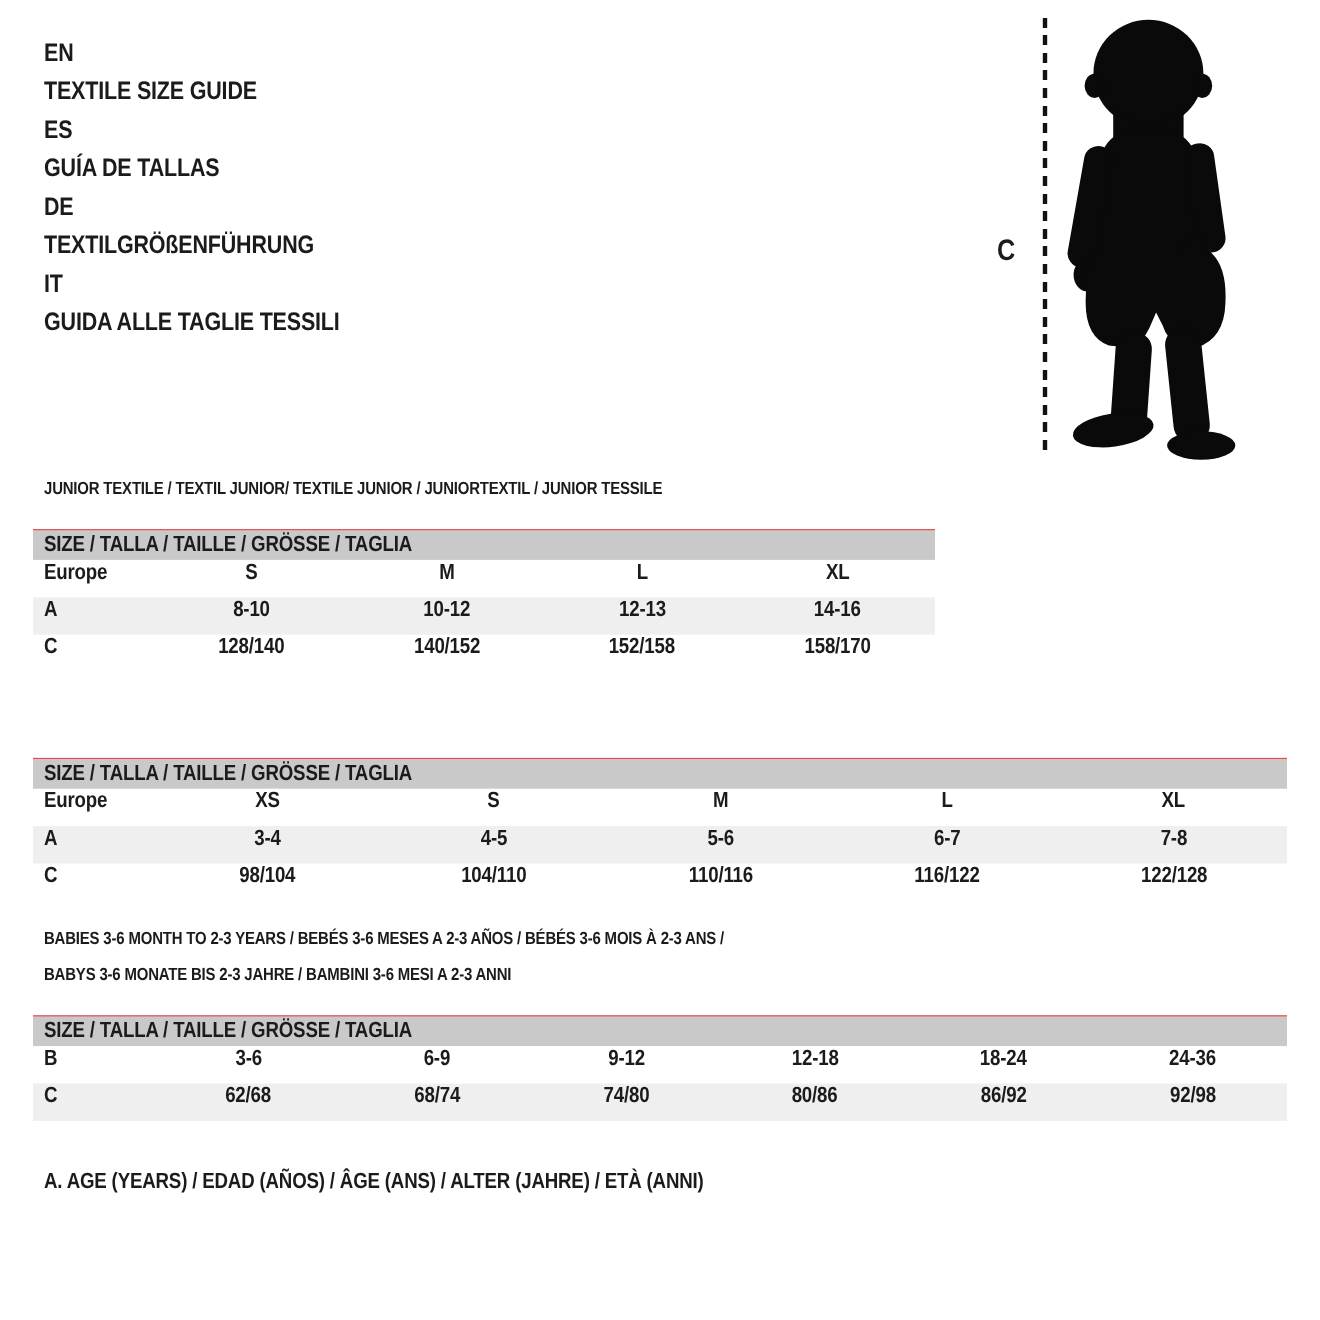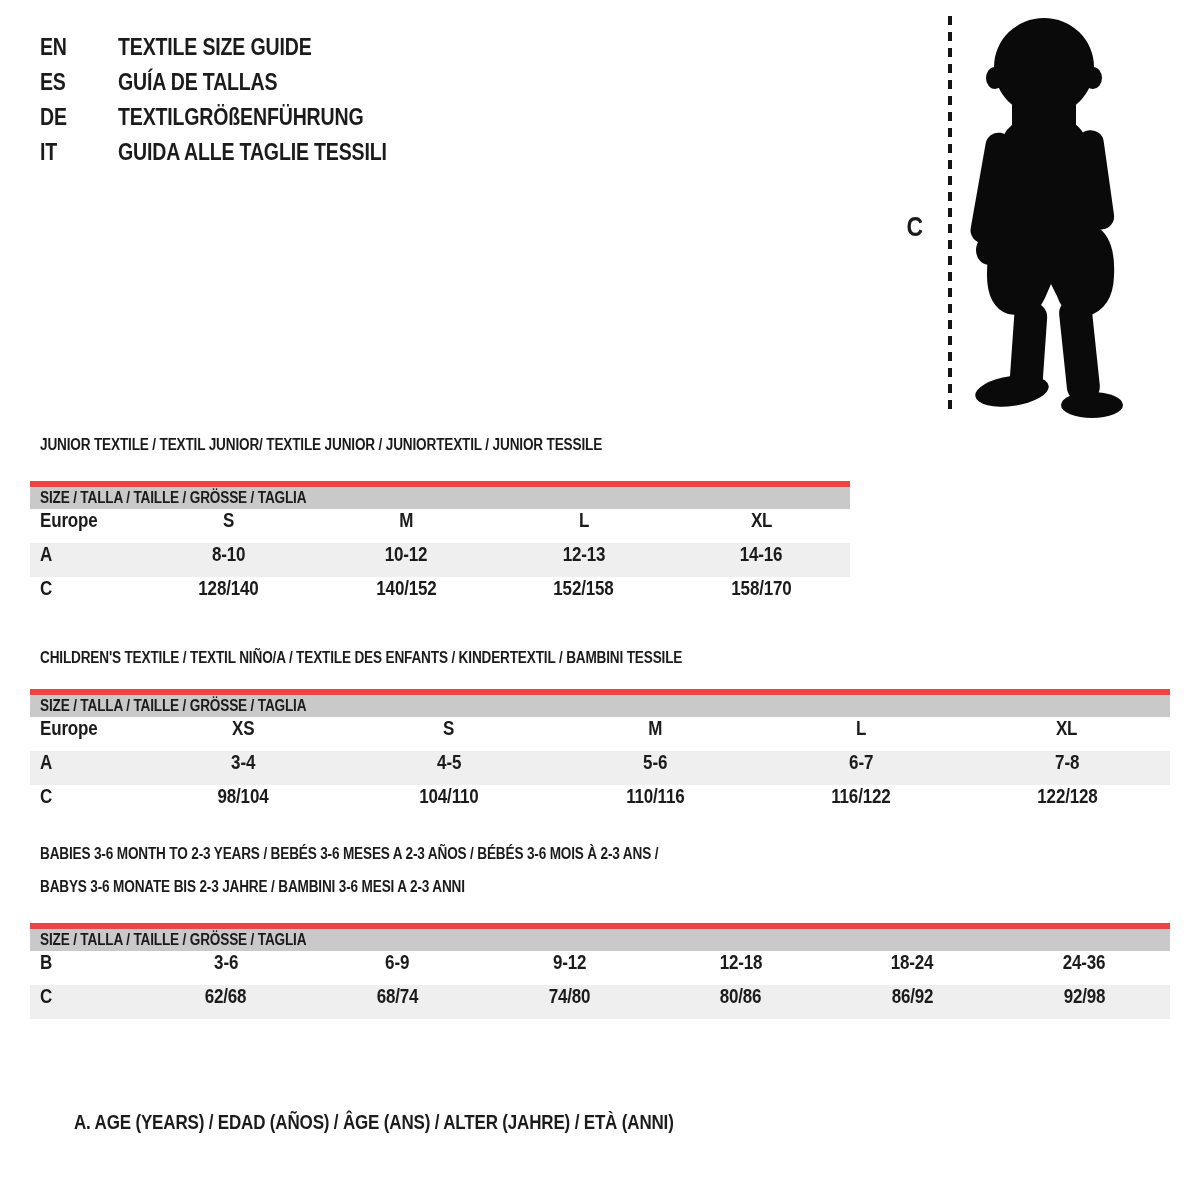--- a/index.html
+++ b/index.html
@@ -13,21 +13,21 @@
   }
   .page { position: relative; width: 1200px; height: 1200px; overflow: hidden; background:#fff; }
 
   
   .cnd, .cnd-l { display: inline-block; transform: scaleX(0.85); white-space: nowrap; letter-spacing: -0.2px; }
   .cnd   { transform-origin: center center; }
   .cnd-l { transform-origin: left center; }
 
   
   .lang-block { position: absolute; left: 40px; top: 30px; }
-  .lang-row { display: flex; line-height: 35px; font-size: 23px; }
+  .lang-row { display: flex; line-height: 35px; font-size: 23px; flex-direction: column; }
   .lang-code { width: 78px; }
 
   
   .figure { position: absolute; left: 0; top: 0; width: 1200px; height: 440px; }
   .dash-line {
     position: absolute; left: 948px; top: 16px; width: 4px; height: 400px;
     background: repeating-linear-gradient(to bottom, #121212 0 9px, transparent 9px 16px);
   }
   .c-label { position: absolute; left: 905px; top: 212px; font-size: 27px; }
   .baby-svg { position: absolute; left: 962px; top: 14px; }
@@ -37,31 +37,31 @@
   #junior-title   { top: 432px; }
   #children-title { top: 645px; }
   #babies-title   { top: 837px; line-height: 33px; }
 
   
   .table { position: absolute; left: 30px; }
   #junior-table   { top: 481px; width: 820px; }
   #children-table { top: 689px; width: 1140px; }
   #babies-table   { top: 923px; width: 1140px; }
   .size-bar {
-    height: 28px; background: #c9c9c9; border-top: 6px solid #ef4444;
+    height: 28px; background: #c9c9c9; border-top: 1px solid #ef4444;
     display: flex; align-items: center; padding-left: 10px; box-sizing: border-box;
-    font-size: 16px;
+    font-size: 20px;
   }
   .trow { height: 34px; display: flex; align-items: flex-start; font-size: 20px; }
   .trow.stripe { background: #efefef; }
   .trow .lbl { width: 110px; padding-left: 10px; box-sizing: border-box; }
   .trow .cell { flex: 1; text-align: center; }
 
   
-  .legend { position: absolute; left: 40px; top: 1106px; font-size: 20px; margin-left: 34px; }
+  .legend { position: absolute; left: 40px; top: 1058px; font-size: 20px; }
   .legend-line { line-height: 33px; white-space: nowrap; }
 </style>
 </head>
 <body>
 
 <div class="page">
 
   <div class="lang-block">
     <div class="lang-row">
       <span class="lang-code"><span class="cnd-l">EN</span></span>
@@ -127,23 +127,20 @@
     </div>
     <div class="trow">
       <div class="lbl"><span class="cnd-l">C</span></div>
       <div class="cell"><span class="cnd">128/140</span></div>
       <div class="cell"><span class="cnd">140/152</span></div>
       <div class="cell"><span class="cnd">152/158</span></div>
       <div class="cell"><span class="cnd">158/170</span></div>
     </div>
   </div>
 
-  <div class="sec-title" id="children-title">
-    <span class="cnd-l">CHILDREN'S TEXTILE / TEXTIL NIÑO/A / TEXTILE DES ENFANTS / KINDERTEXTIL / BAMBINI TESSILE</span>
-  </div>
   <div class="table" id="children-table">
     <div class="size-bar">
       <span class="cnd-l">SIZE / TALLA / TAILLE / GRÖSSE / TAGLIA</span>
     </div>
     <div class="trow">
       <div class="lbl"><span class="cnd-l">Europe</span></div>
       <div class="cell"><span class="cnd">XS</span></div>
       <div class="cell"><span class="cnd">S</span></div>
       <div class="cell"><span class="cnd">M</span></div>
       <div class="cell"><span class="cnd">L</span></div>

